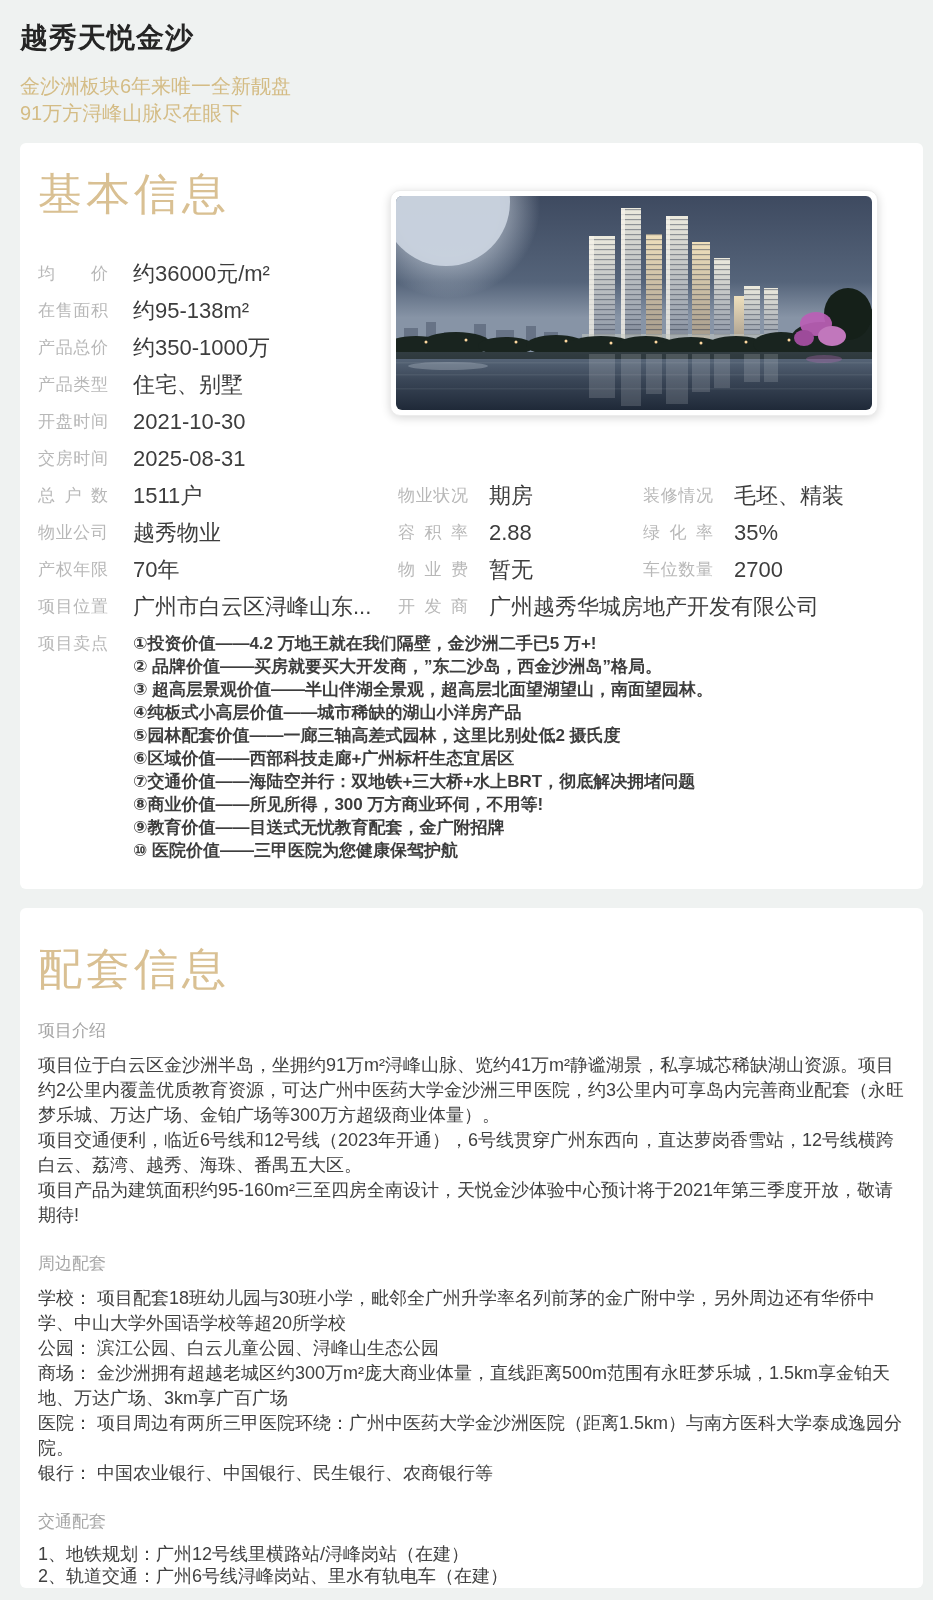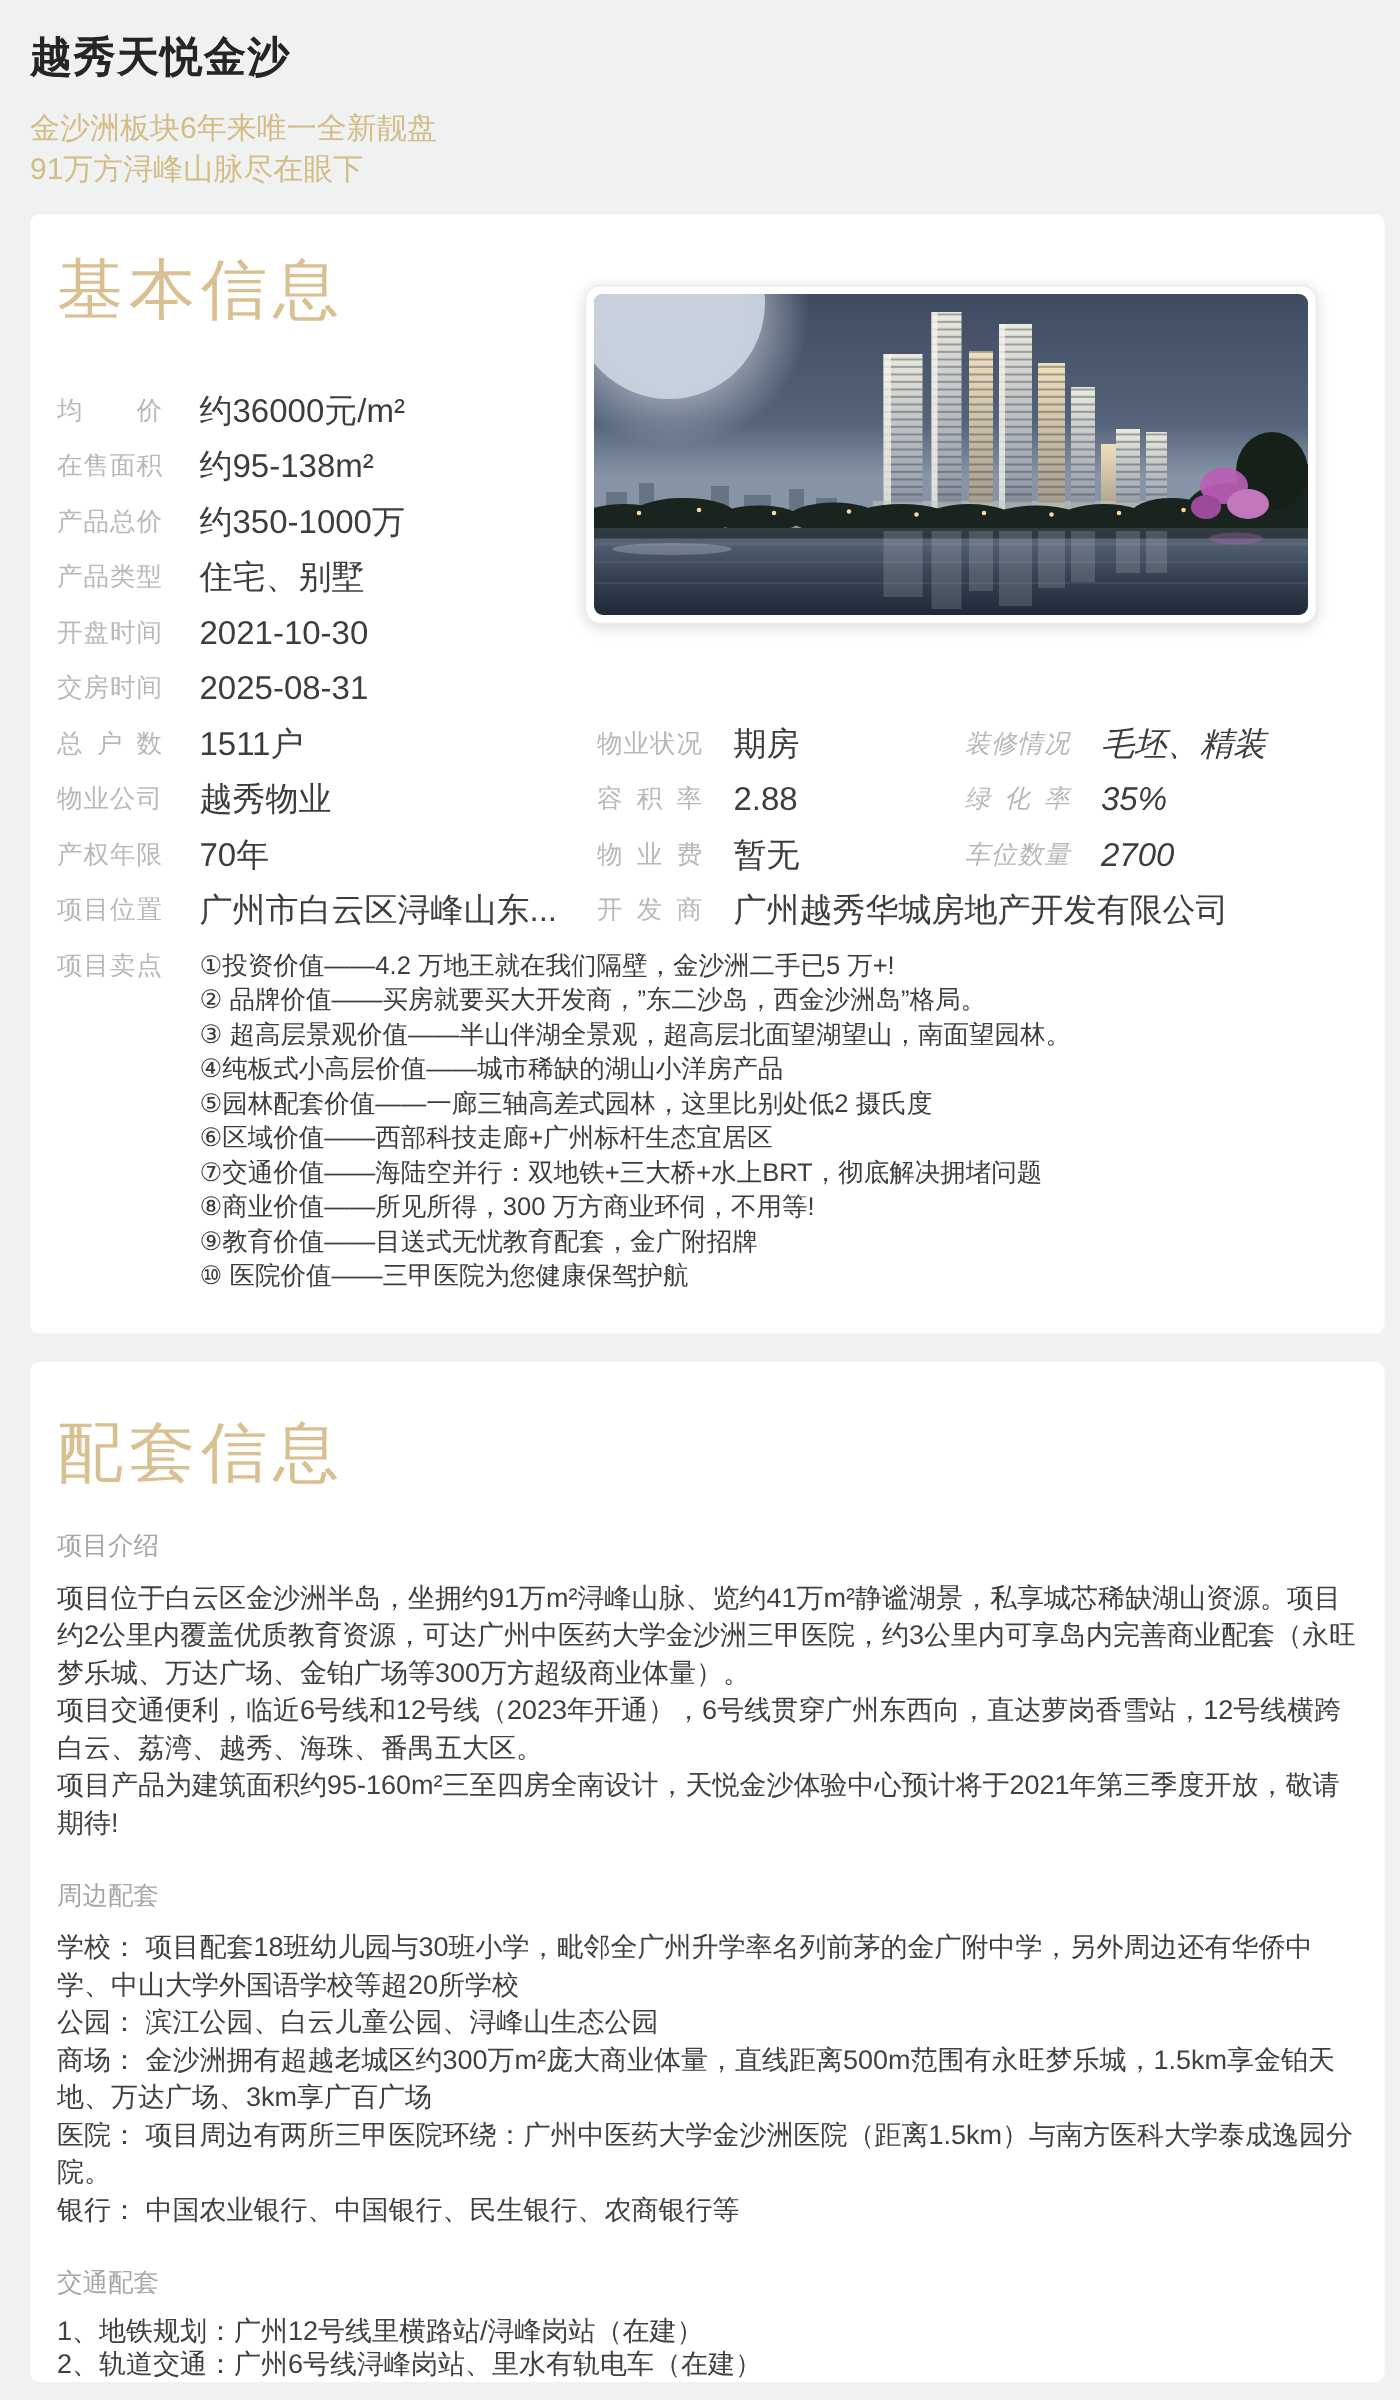--- a/index.html
+++ b/index.html
@@ -25,34 +25,34 @@
     background:#fff;border:1px solid #ececec;border-radius:10px;
     box-shadow:0 2px 10px rgba(0,0,0,.16);padding:5px;box-sizing:border-box;
   }
   .photo-clip{width:476px;height:214px;border-radius:6px;overflow:hidden;}
   .photo-clip svg{display:block;}
 
   
   .col{position:absolute;}
   .col-left{left:18px;top:112px;}
   .col-mid{left:378px;top:334px;}
-  .col-right{left:623px;top:334px;font-style:italic;}
+  .col-right{left:623px;top:334px;}
   .row{display:flex;height:37px;align-items:center;}
   .lbl{
     flex:none;width:70px;font-size:17px;color:#b8b8b8;
     text-align:justify;text-align-last:justify;
   }
   .col-left .lbl{margin-right:25px;}
   .col-mid .lbl,.col-right .lbl{margin-right:21px;}
   .val{font-size:22px;color:#3d3d3d;white-space:nowrap;}
 
   .selling{position:absolute;left:18px;top:489px;display:flex;width:860px;}
   .selling .lbl{margin-right:25px;line-height:23px;height:auto;}
   .sp-list{font-size:17px;line-height:23px;color:#3d3d3d;}
-  .sp-item{white-space:nowrap;}
+  .sp-item{white-space:nowrap;font-weight:bold;}
 
   
   .sub-heading{margin:24px 0 0 0;font-size:17px;font-weight:400;color:#a6a6a6;}
   .text-block{margin-top:11px;}
   .text-block p{margin:0;font-size:18px;line-height:25px;color:#404040;}
   .transit-block{margin-top:10px;}
   .transit-block p{line-height:22px;}
 </style>
 </head>
 <body>

